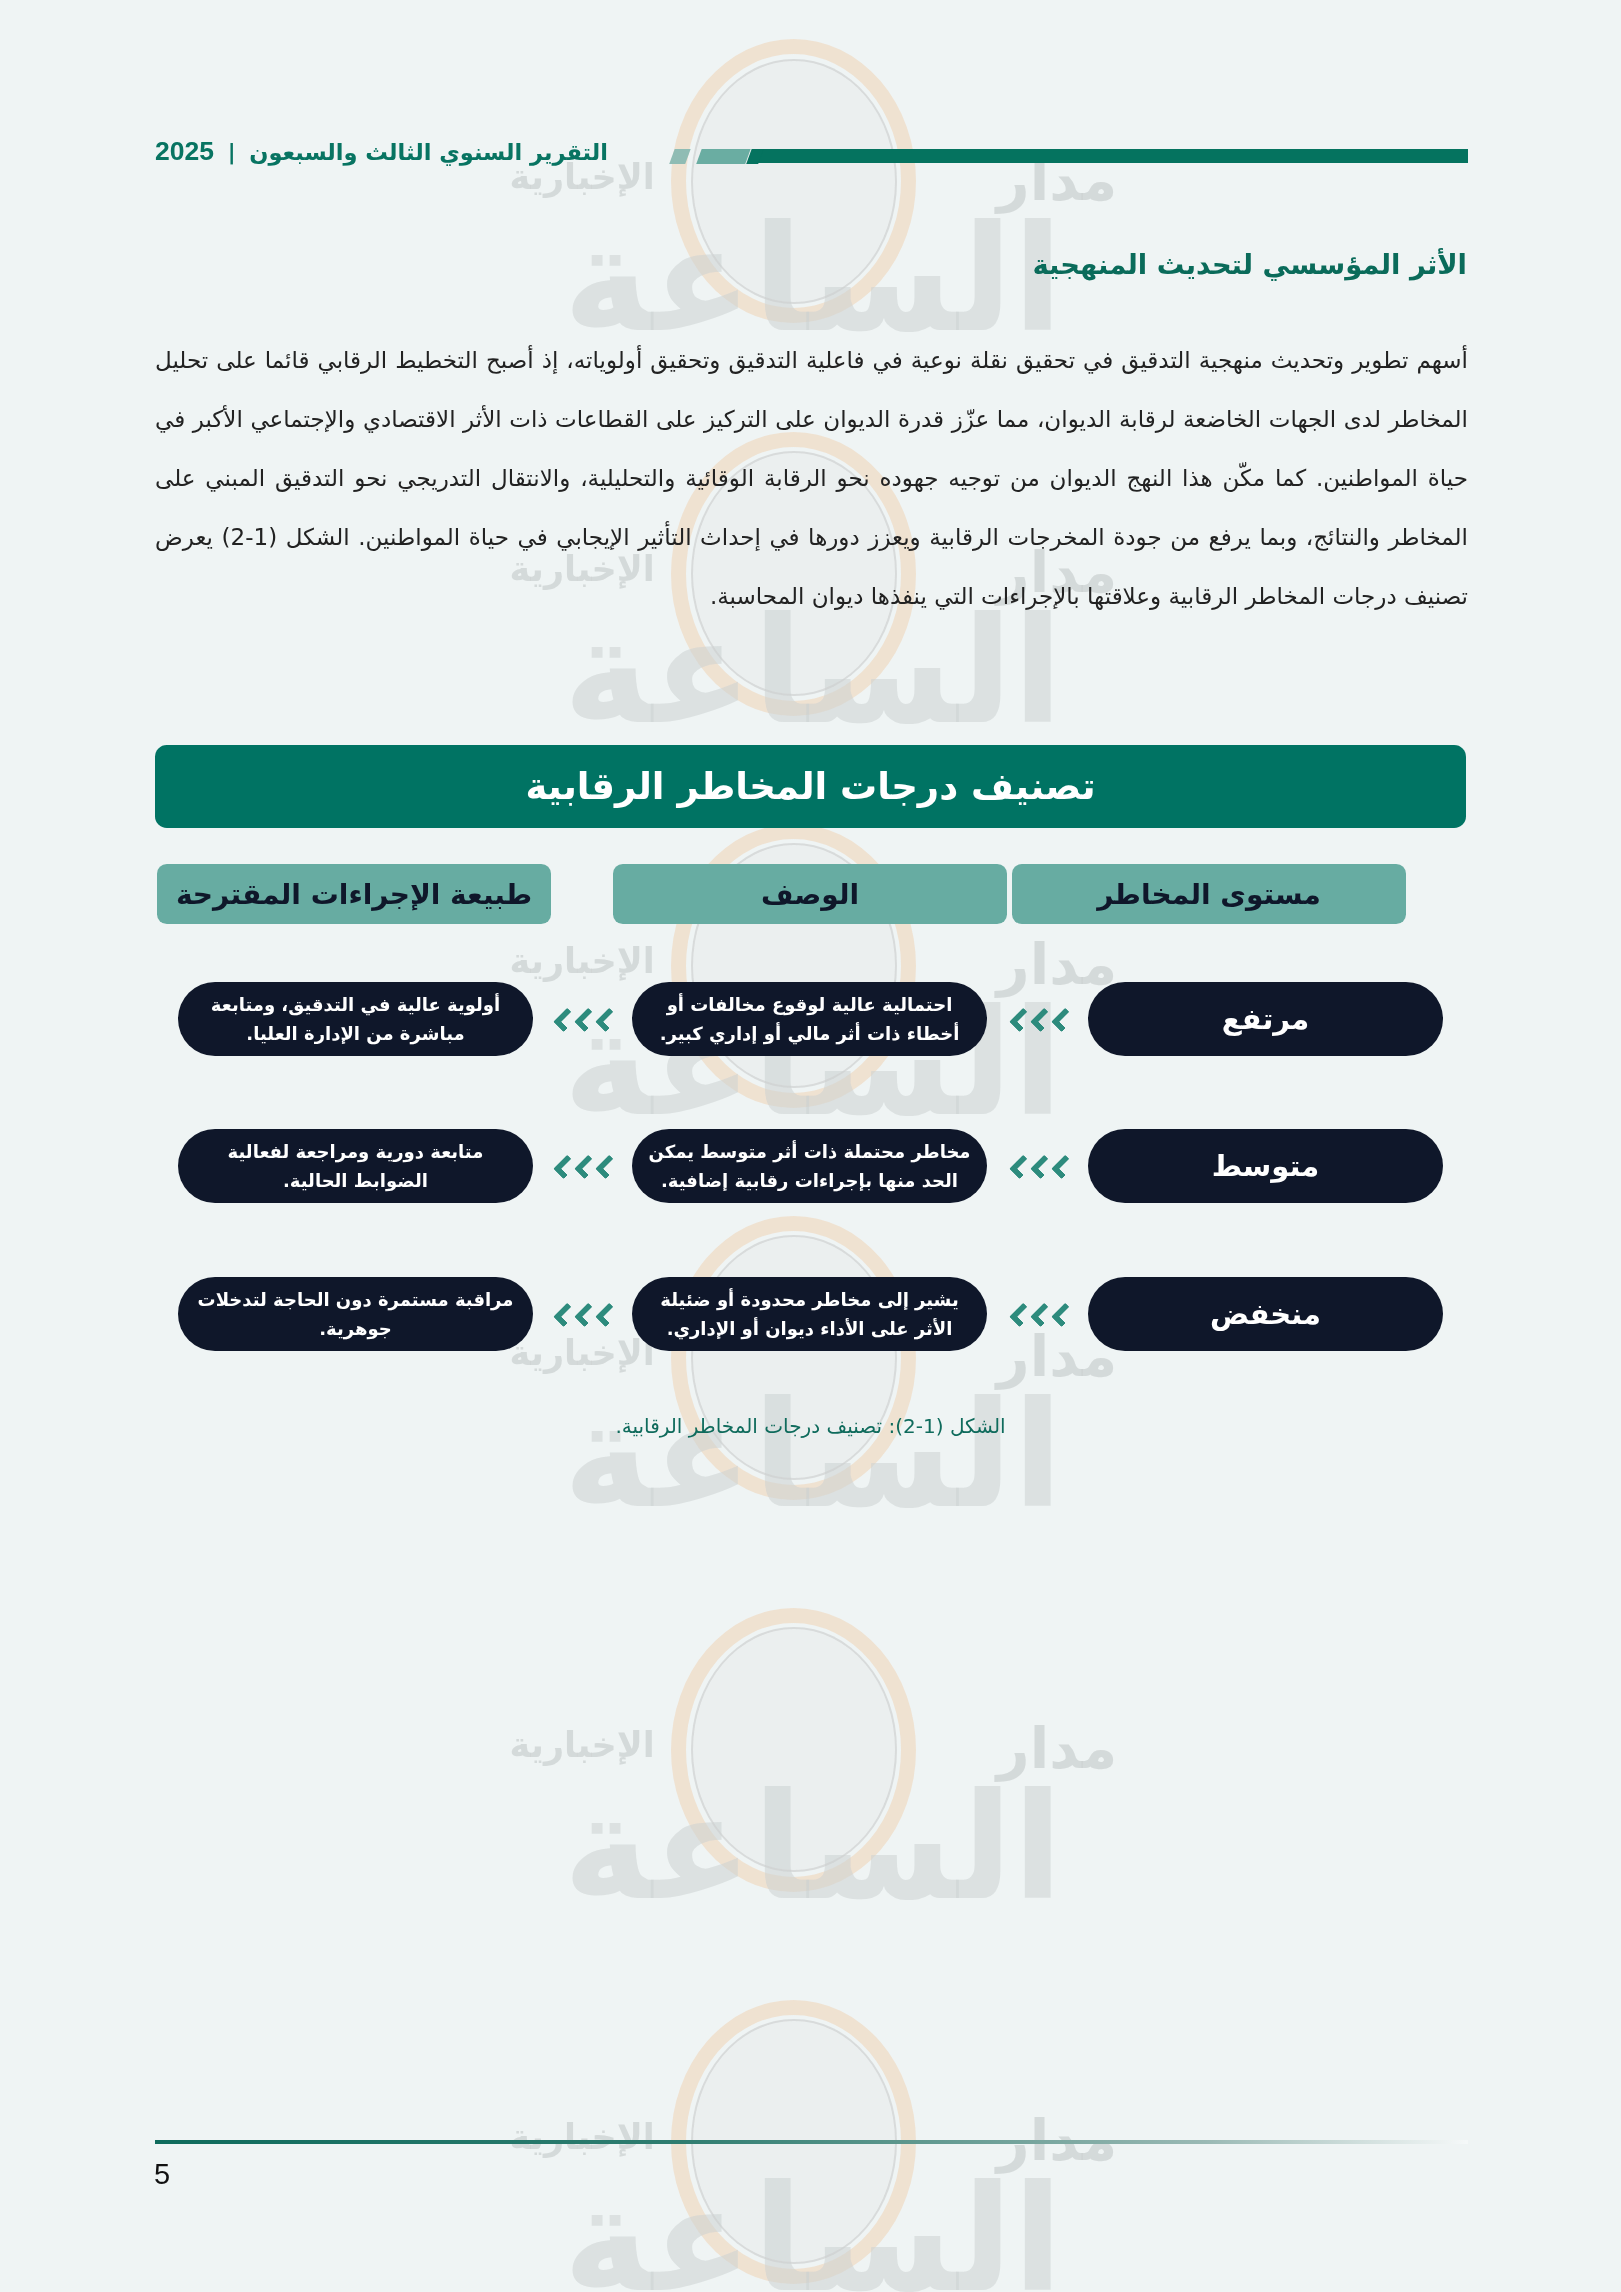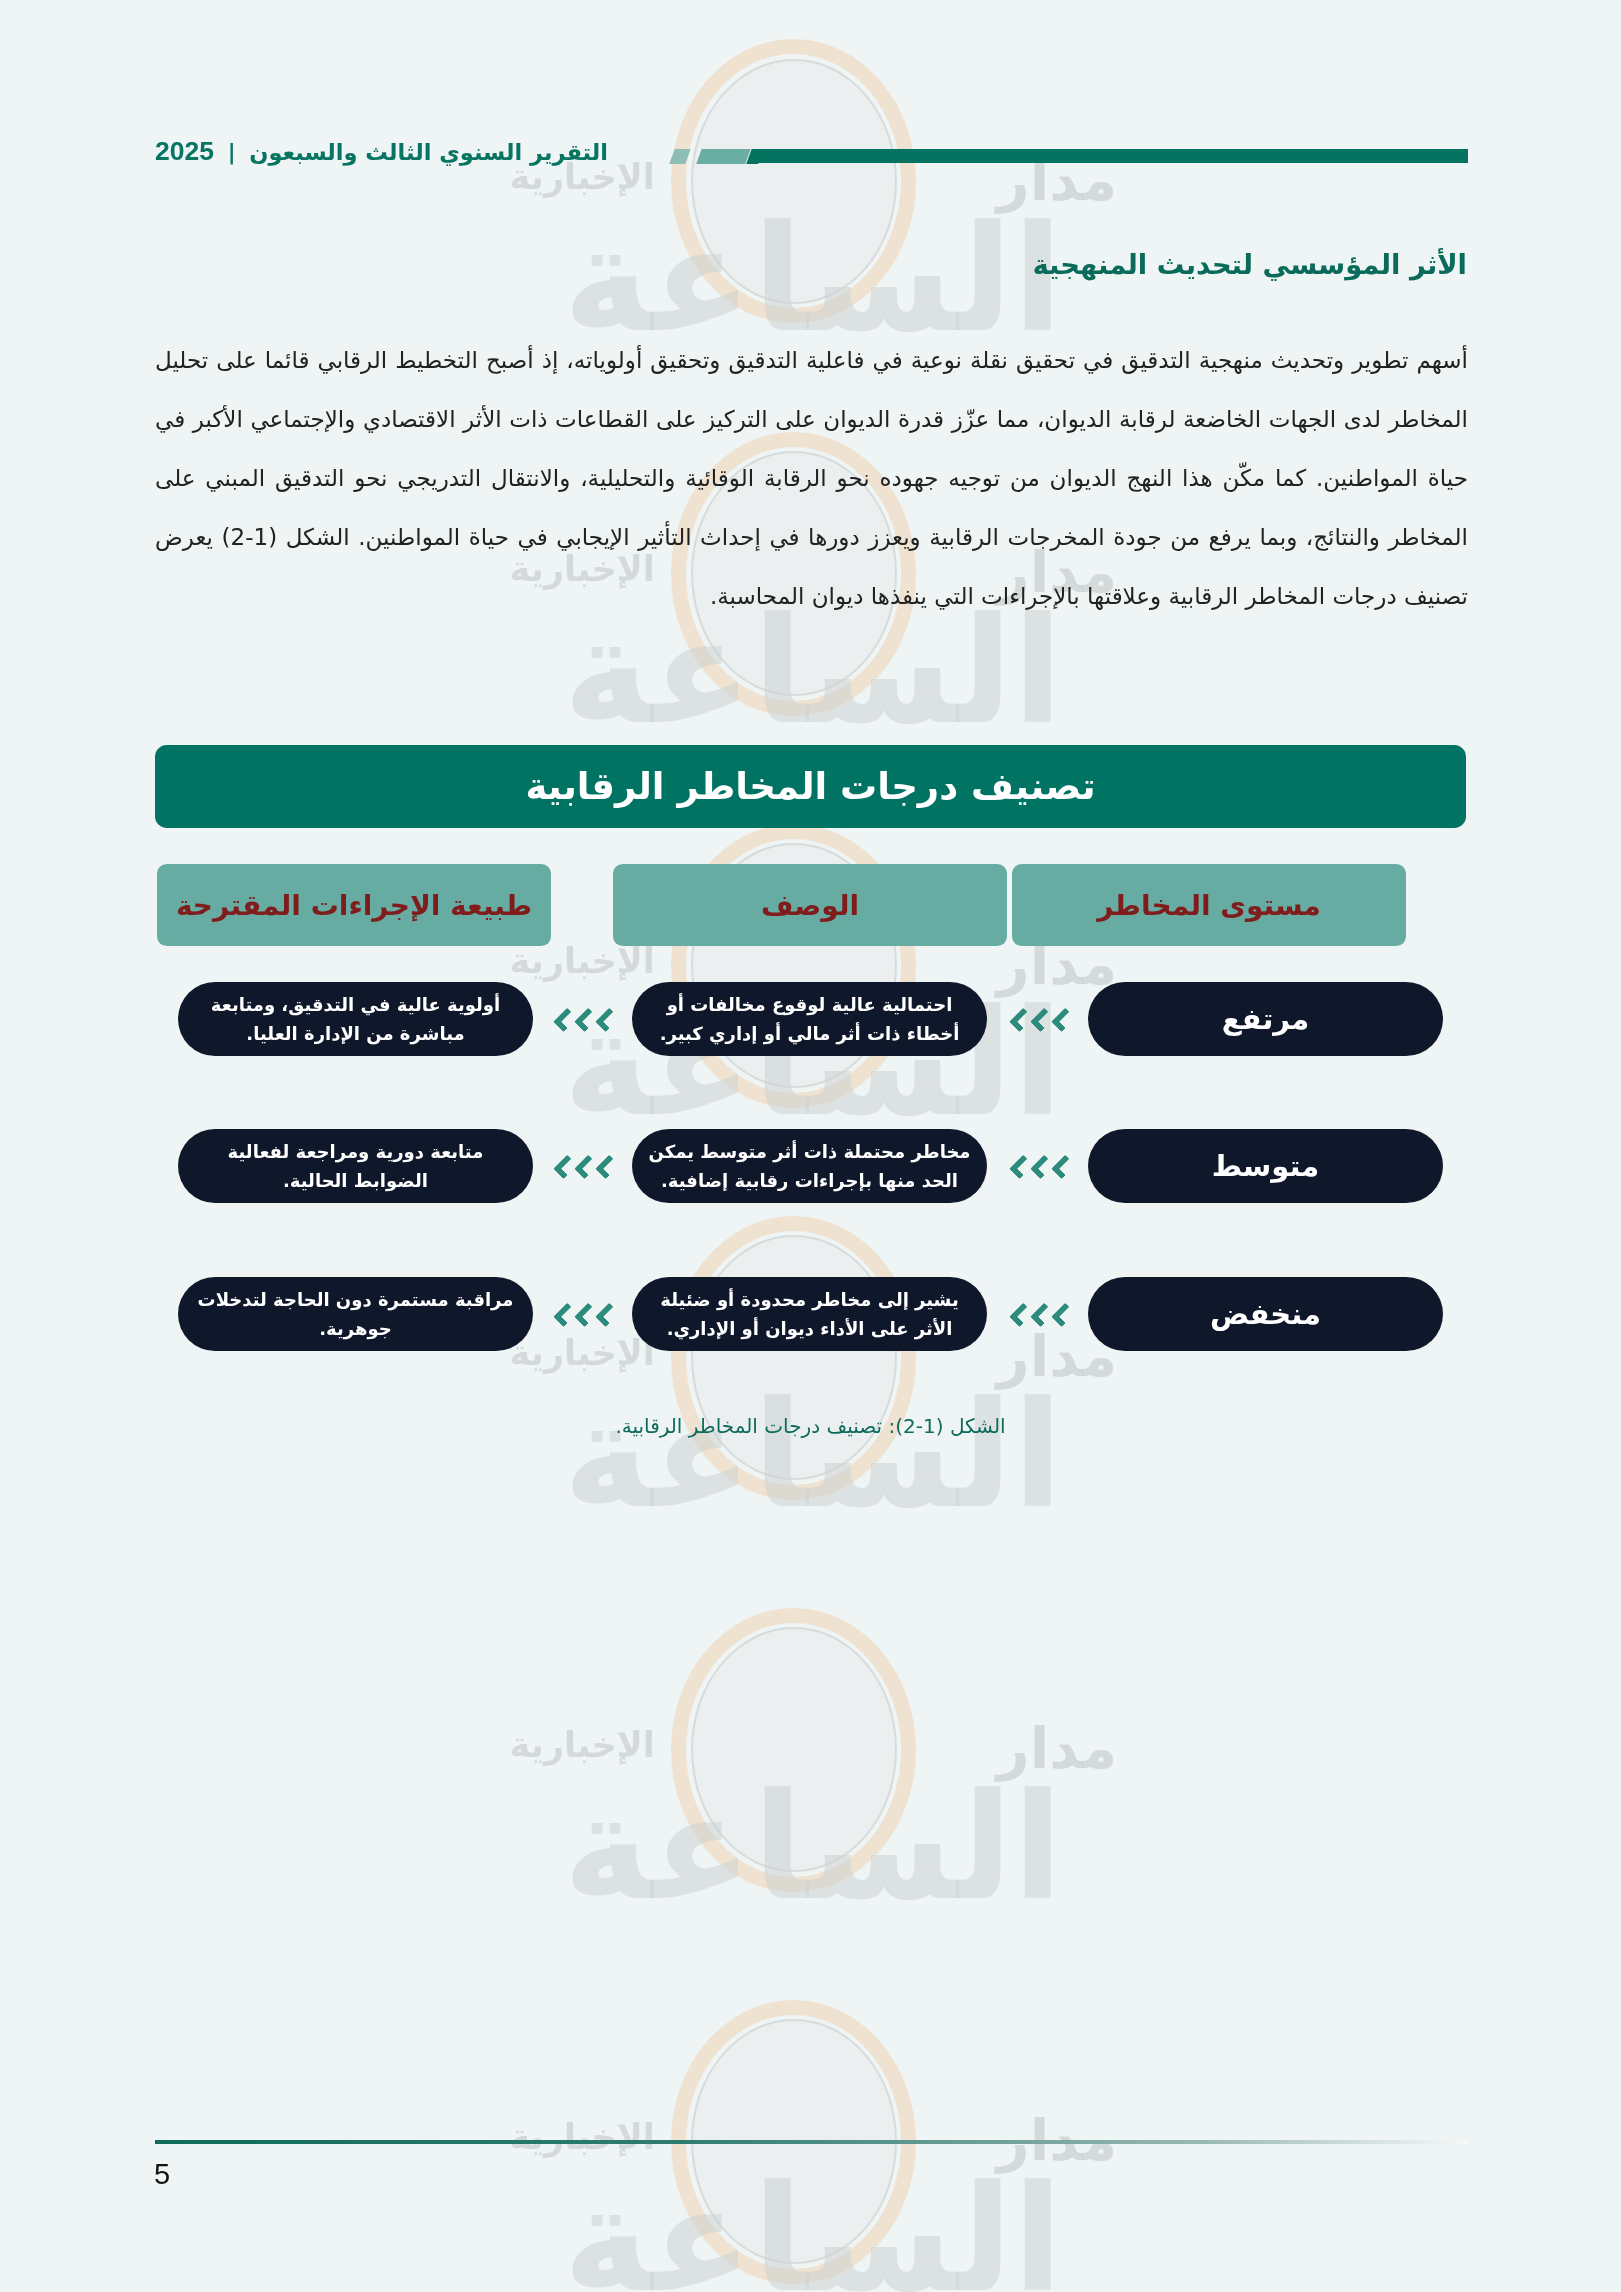--- a/index.html
+++ b/index.html
@@ -61,24 +61,24 @@
     }
 
     
     .diag-title {
       position: absolute; left: 155px; top: 745px; width: 1311px; height: 83px;
       background: #007363; border-radius: 11.8px;
       display: flex; align-items: center; justify-content: center;
       color: #fff; font-size: 37px; font-weight: bold;
     }
     .col-head {
-      position: absolute; top: 864px; width: 394px; height: 82px;
+      position: absolute; top: 864px; width: 394px; height: 60px;
       background: #67aca2; border-radius: 9.8px;
       display: flex; align-items: center; justify-content: center;
-      color: #7f1d1d; font-size: 28px; font-weight: bold;
+      color: #0f172a; font-size: 28px; font-weight: bold;
     }
     .pill {
       position: absolute; height: 74px; background: #0f172a; border-radius: 37px;
       display: flex; align-items: center; justify-content: center; text-align: center;
       color: #fff; font-weight: bold;
     }
     .pill.level { width: 355px; font-size: 29px; }
     .pill.desc { width: 355px; font-size: 18px; line-height: 29px; padding: 0 13.7px; box-sizing: border-box; }
     .pill.act  { width: 355px; font-size: 18px; line-height: 29px; padding: 0 13.7px; box-sizing: border-box; }
     .chev {

